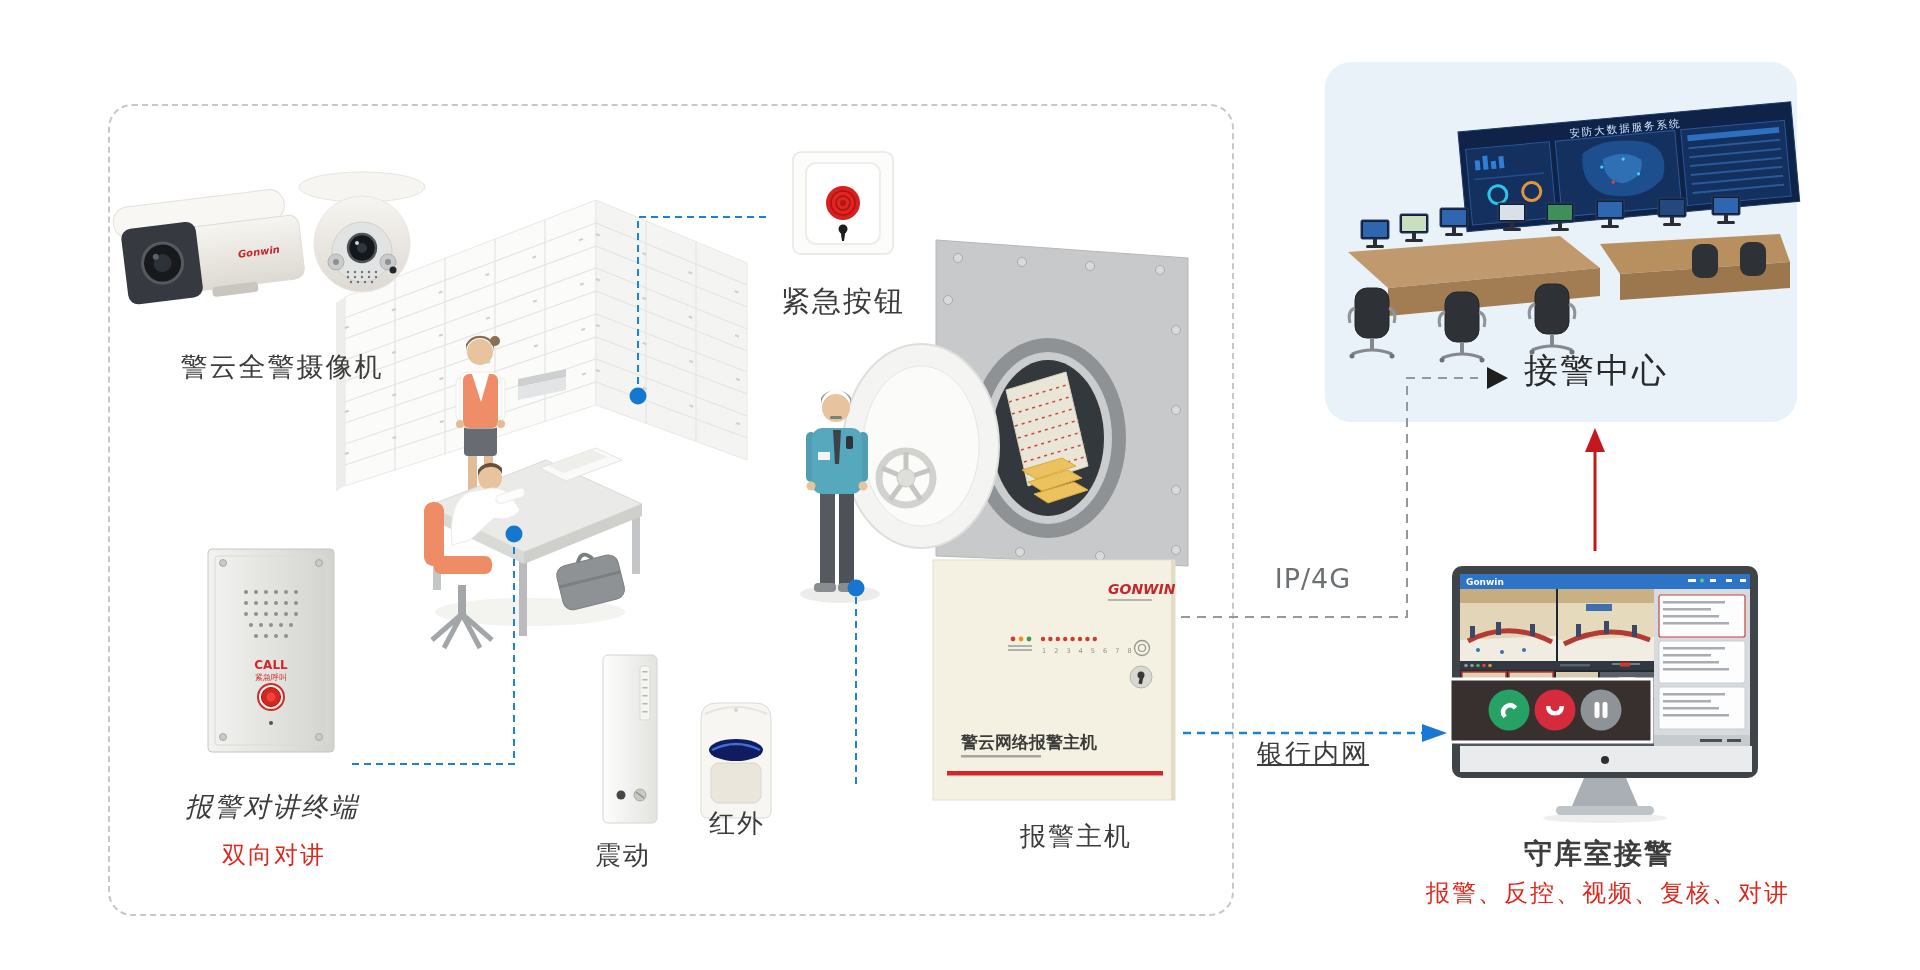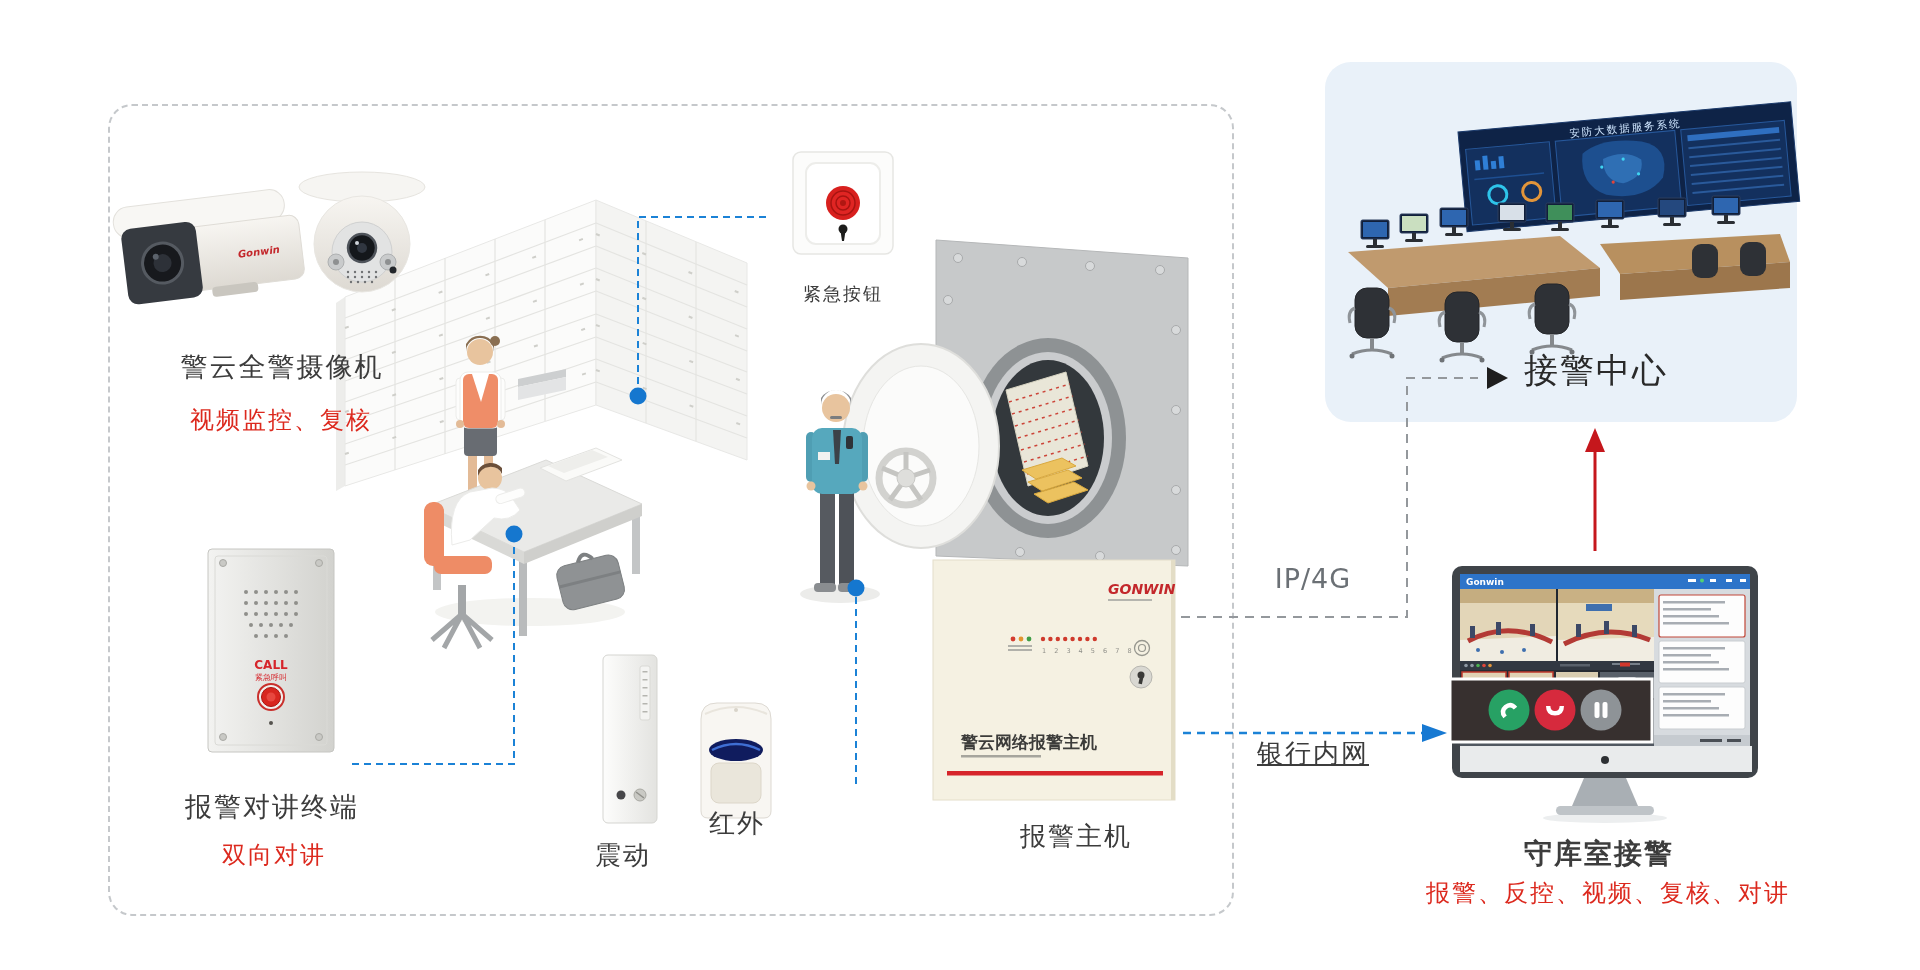--- a/index.html
+++ b/index.html
@@ -572,25 +572,24 @@
         <circle cx="1601" cy="710" r="20.5" fill="#8e9397"></circle>
         <g transform="translate(1601,710)">
           <rect x="-6.5" y="-8" width="5" height="16" rx="2" fill="#ffffff"></rect>
           <rect x="1.5" y="-8" width="5" height="16" rx="2" fill="#ffffff"></rect>
         </g>
       </g>
     </g>
   </svg>
 
   <div class="lbl" style="left:152px;top:349px;width:260px;font-size:27px;">警云全警摄像机</div>
-  <div class="lbl red" style="left:151px;top:404px;width:260px;font-size:24px;">视频监控、复核</div>
-
-  <div class="lbl" style="left:763px;top:282px;width:160px;font-size:18px;">紧急按钮</div>
-
-  <div class="lbl" style="left:152px;top:789px;width:240px;font-size:27px;">报警对讲终端</div>
+
+  <div class="lbl" style="left:763px;top:282px;width:160px;font-size:29px;">紧急按钮</div>
+
+  <div class="lbl" style="left:152px;top:789px;width:240px;font-size:27px;font-style:italic;">报警对讲终端</div>
   <div class="lbl red" style="left:154px;top:839px;width:240px;font-size:24px;text-align:center;">双向对讲</div>
 
   <div class="lbl" style="left:563px;top:838px;width:120px;font-size:26px;">震动</div>
   <div class="lbl" style="left:677px;top:806px;width:120px;font-size:26px;">红外</div>
 
   <div class="lbl" style="left:952px;top:819px;width:180px;font-size:26px;text-align:right;">报警主机</div>
 
   <div class="lbl gray" style="left:1243px;top:563px;width:140px;font-size:27px;">IP/4G</div>
   <div class="lbl" style="left:1243px;top:736px;width:140px;font-size:26px;text-decoration:underline;">银行内网</div>
 

